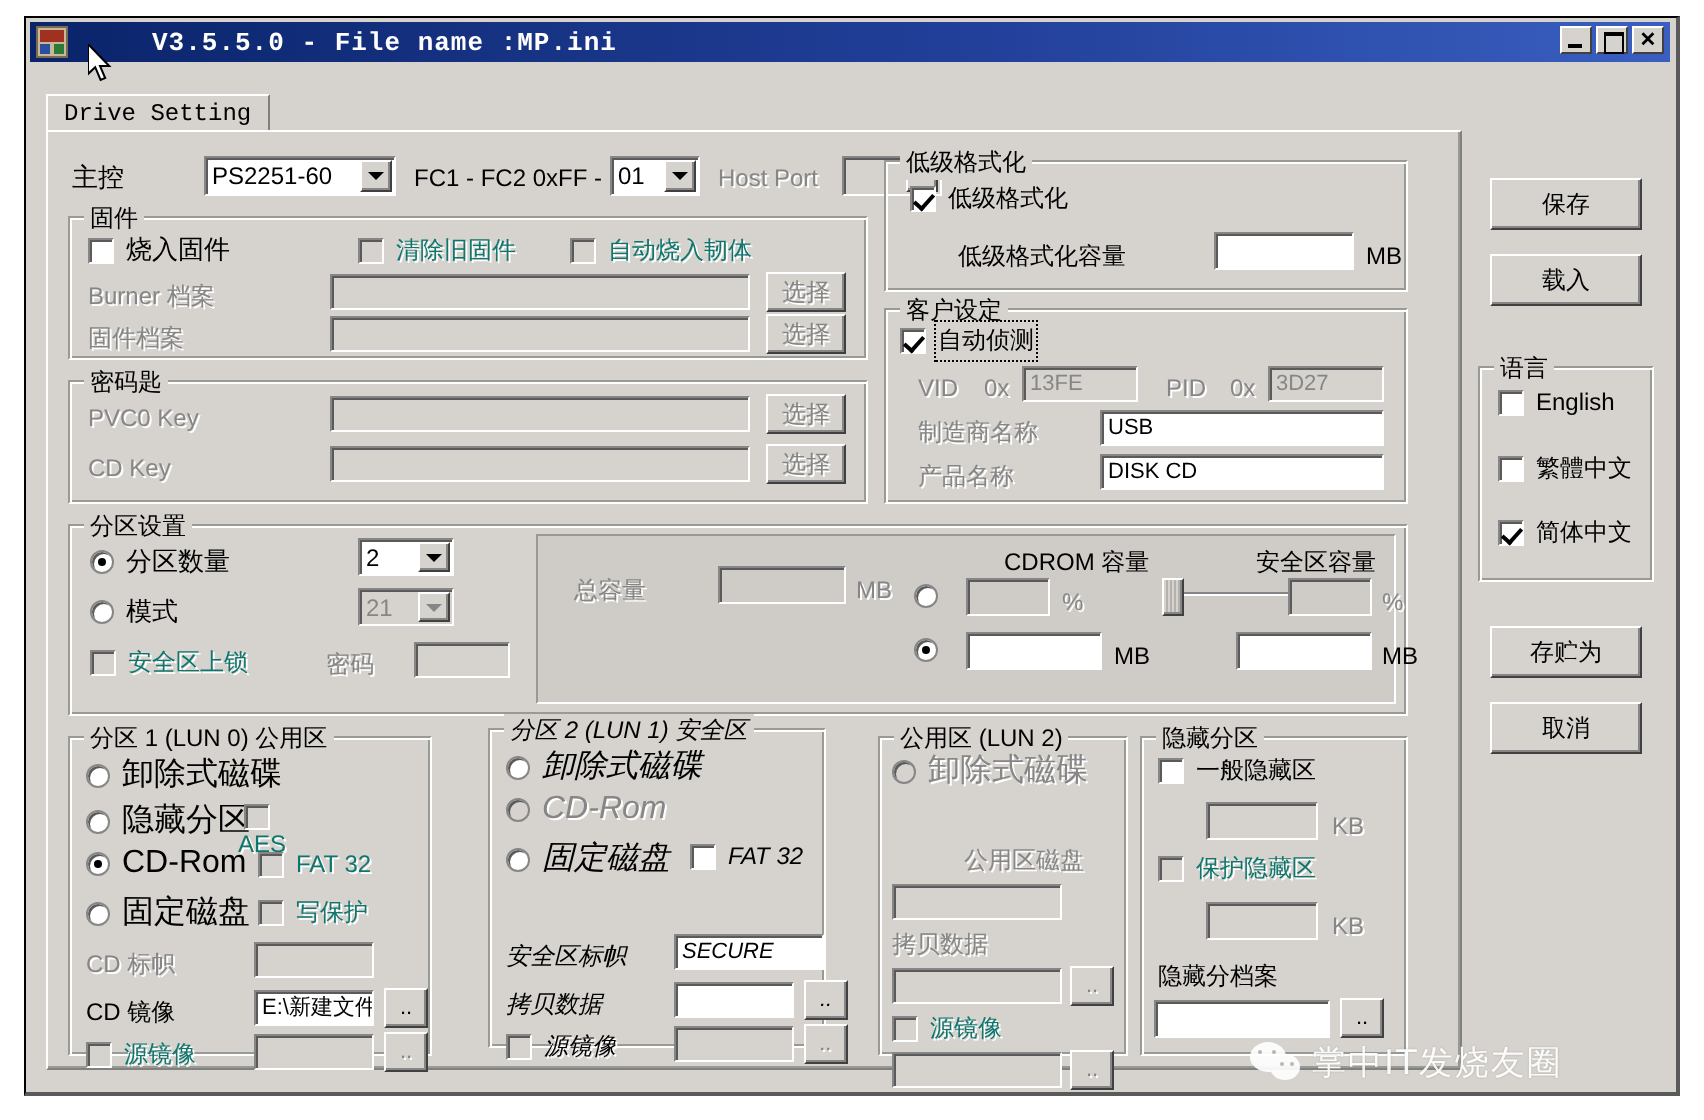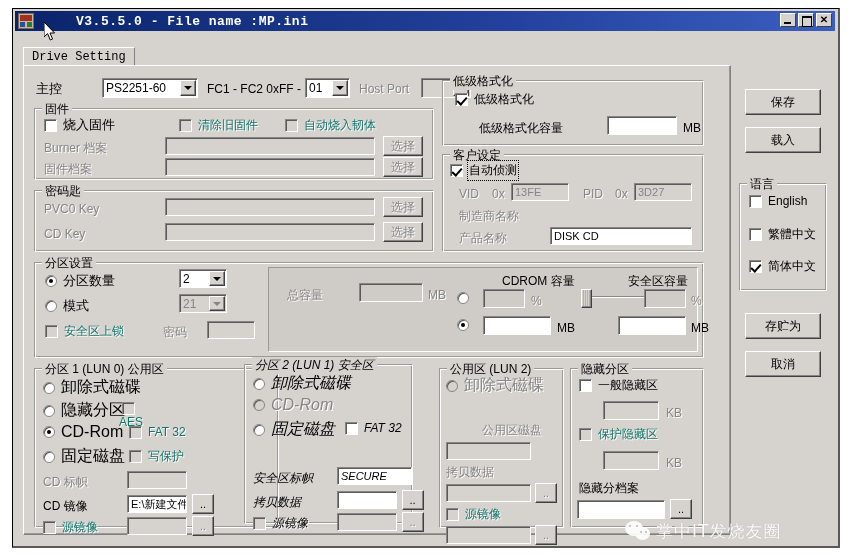--- a/index.html
+++ b/index.html
@@ -395,20 +395,21 @@
           </div>
 
           <div class="lbl dis" style="left:16px; top:32px;">VID</div>
           <div class="lbl dis" style="left:49px; top:32px;">0x</div>
           <div class="field dis" style="left:68px; top:28px; width:58px; height:18px;">13FE</div>
           <div class="lbl dis" style="left:140px; top:32px;">PID</div>
           <div class="lbl dis" style="left:172px; top:32px;">0x</div>
           <div class="field dis" style="left:191px; top:28px; width:58px; height:18px;">3D27</div>
 
           <div class="lbl dis" style="left:16px; top:54px;">制造商名称</div>
+          <div class="field" style="left:107px; top:50px; width:142px; height:18px;">USB</div>
           <div class="lbl dis" style="left:16px; top:76px;">产品名称</div>
           <div class="field" style="left:107px; top:72px; width:142px; height:18px;">DISK CD</div>
         </div>
 
         <div class="grp" style="left:10px; top:196px; width:670px; height:96px;">
           <div class="grp-title">分区设置</div>
 
           <div class="rb" style="left:10px; top:9px;">
             <span class="dot on"></span>
             <span class="txt" style="font-size:13px;">分区数量</span>
@@ -464,21 +465,21 @@
           <div class="rb" style="left:422px; top:56px;">
             <span class="dot on"></span>
           </div>
           <div class="field" style="left:448px; top:53px; width:68px; height:19px;"></div>
           <div class="lbl" style="left:522px; top:58px;">MB</div>
 
           <div class="field" style="left:583px; top:53px; width:68px; height:19px;"></div>
           <div class="lbl" style="left:656px; top:58px;">MB</div>
         </div>
 
-        <div class="grp" style="left:10px; top:302px; width:245px; height:160px;">
+        <div class="grp" style="left:10px; top:302px; width:182px; height:160px;">
           <div class="grp-title">分区 1 (LUN 0) 公用区</div>
 
           <div class="rb" style="left:8px; top:8px;">
             <span class="dot"></span>
             <span class="txt">卸除式磁碟</span>
           </div>
           <div class="rb" style="left:8px; top:31px;">
             <span class="dot"></span>
             <span class="txt">隐藏分区</span>
           </div>

